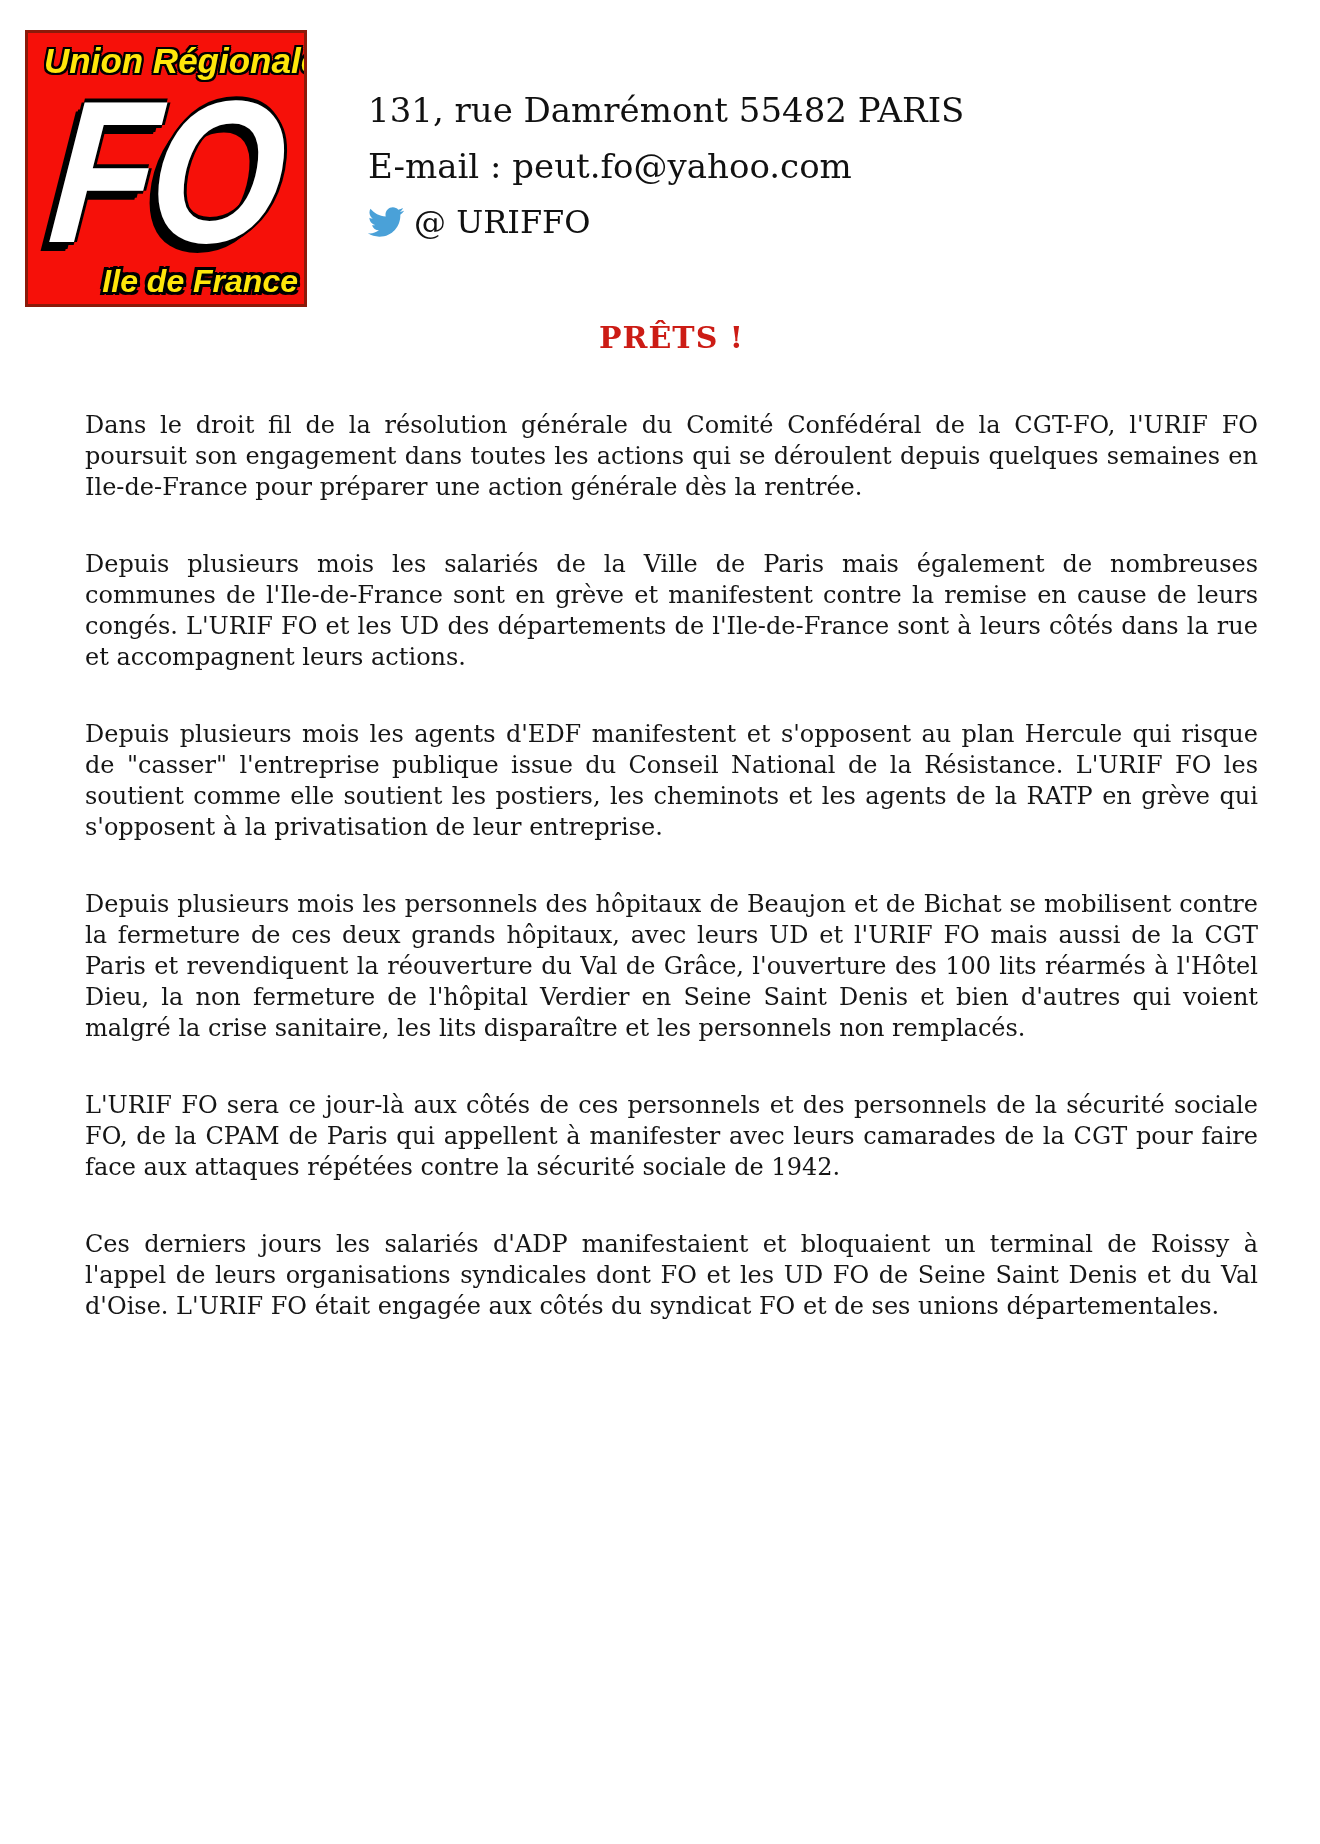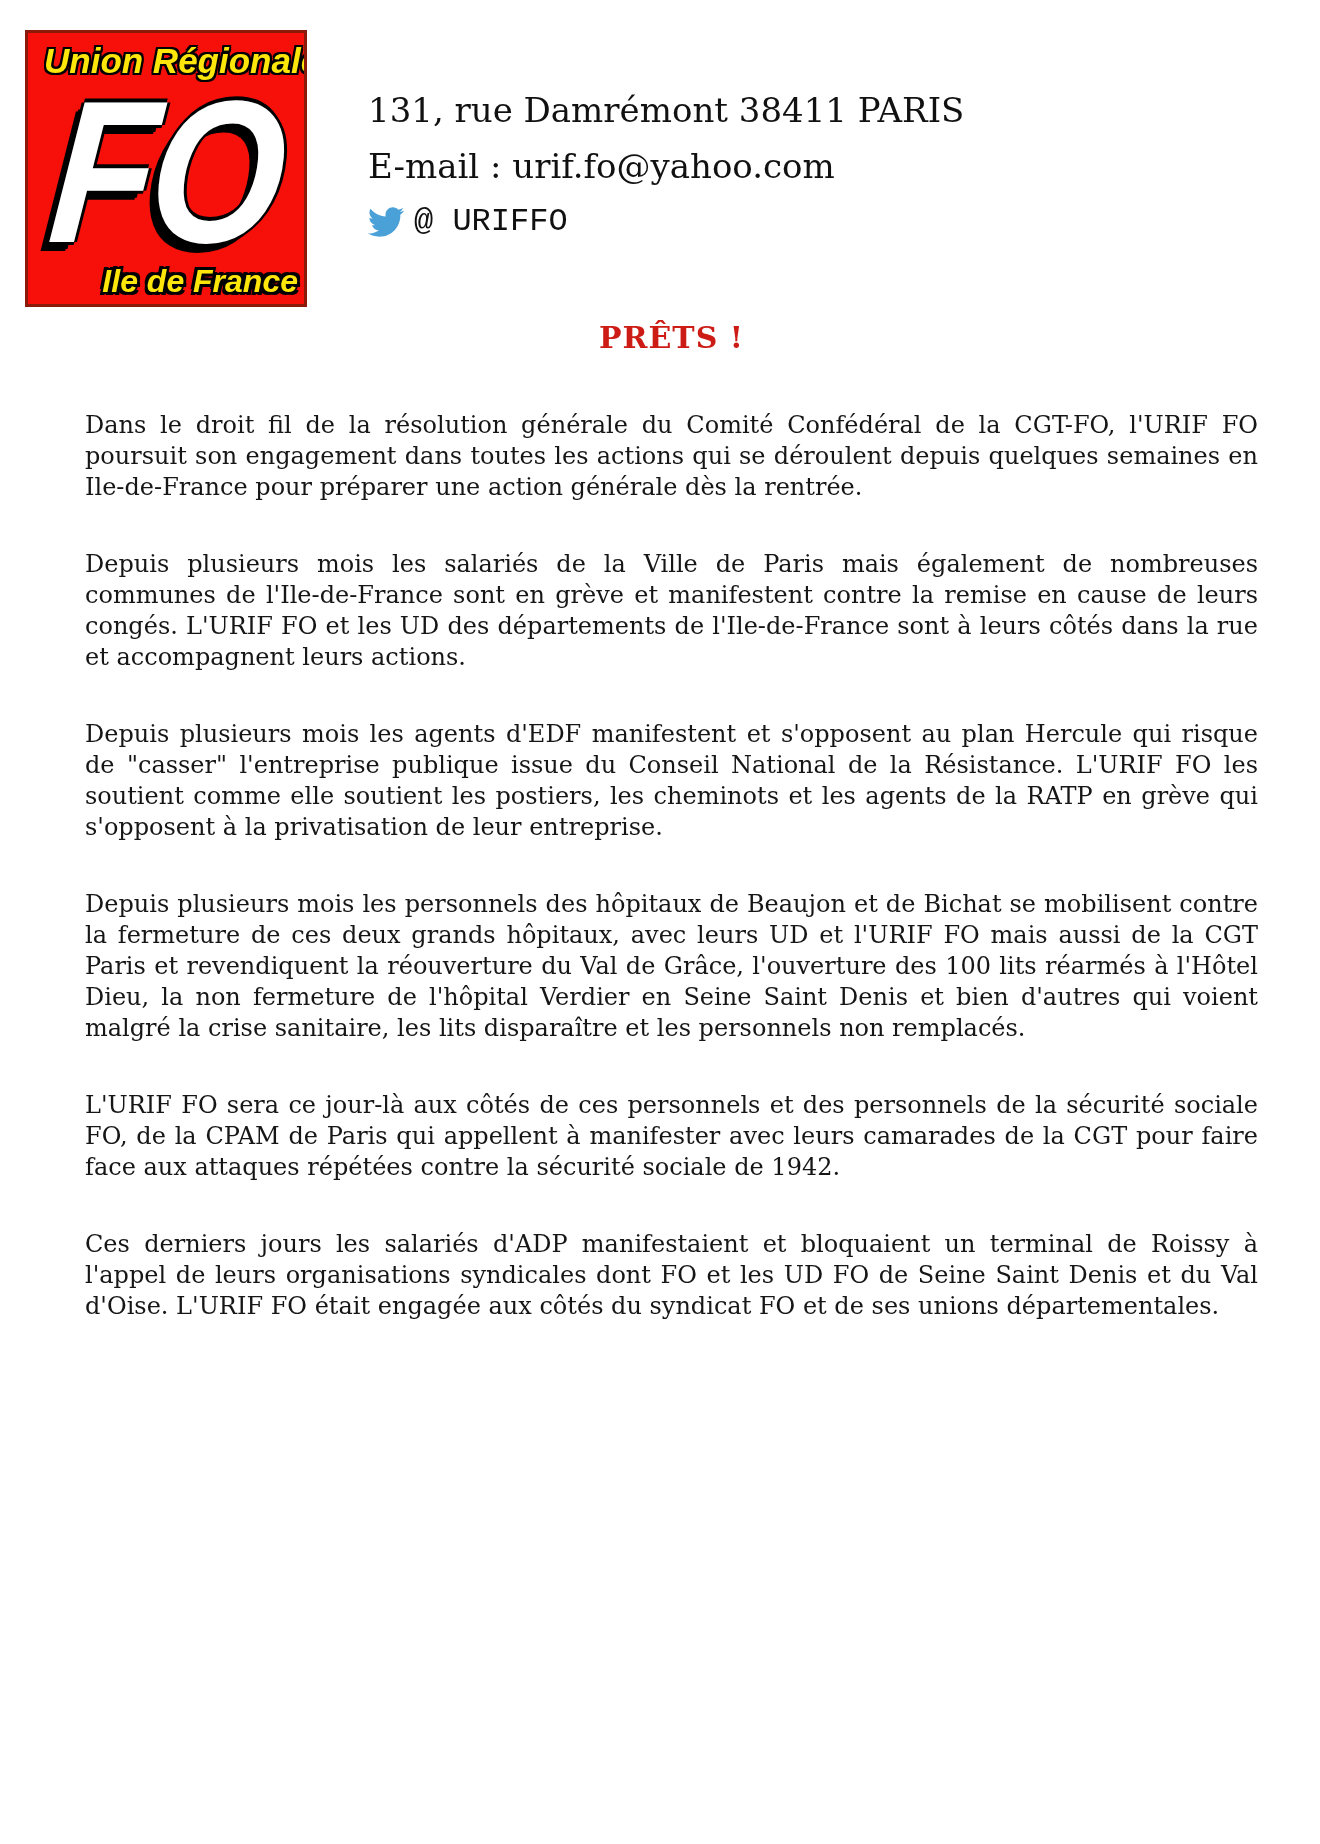--- a/index.html
+++ b/index.html
@@ -89,21 +89,20 @@
     align-items: center;
   }
   .twitter-icon {
     width: 36px;
     height: 36px;
     margin-right: 10px;
     flex: 0 0 auto;
   }
   .twitter-handle {
     font-size: 32px;
-    font-family: Liberation Mono, monospace;
   }
 
   
   .column {
     position: relative;
     margin-left: 85px;
     width: 1173px;
   }
   .doc-title {
     margin: 8px 0 55px 0;
@@ -131,24 +130,24 @@
   <div class="header-zone">
 
     <div class="logo">
       <div class="logo-top">Union Régionale</div>
       <div class="logo-fo">FO</div>
       <div class="logo-bottom">Ile de France</div>
     </div>
 
     <div class="contact">
       <div class="contact-row">
-        <span>131, rue Damrémont 38411 PARIS</span>
+        <span>131, rue Damrémont 55482 PARIS</span>
       </div>
       <div class="contact-row">
-        <span>E-mail : urif.fo@yahoo.com</span>
+        <span>E-mail : peut.fo@yahoo.com</span>
       </div>
       <div class="contact-row">
         <svg class="twitter-icon" viewBox="0 0 24 24" aria-hidden="true">
           <path fill="#4aa1d8" d="M23.954 4.569c-.885.389-1.83.654-2.825.775 1.014-.611 1.794-1.574 2.163-2.723-.951.555-2.005.959-3.127 1.184-.896-.959-2.173-1.559-3.591-1.559-2.717 0-4.92 2.203-4.92 4.917 0 .39.045.765.127 1.124C7.691 8.094 4.066 6.13 1.64 3.161c-.427.722-.666 1.561-.666 2.475 0 1.71.87 3.213 2.188 4.096-.807-.026-1.566-.248-2.228-.616v.061c0 2.385 1.693 4.374 3.946 4.827-.413.111-.849.171-1.296.171-.314 0-.615-.03-.916-.086.631 1.953 2.445 3.377 4.604 3.417-1.68 1.319-3.809 2.105-6.102 2.105-.39 0-.779-.023-1.17-.067 2.189 1.394 4.768 2.209 7.557 2.209 9.054 0 13.999-7.496 13.999-13.986 0-.209 0-.42-.015-.63.961-.689 1.8-1.56 2.46-2.548l-.047-.02z"></path>
         </svg>
         <span class="twitter-handle">@ URIFFO</span>
       </div>
     </div>
 
   </div>

